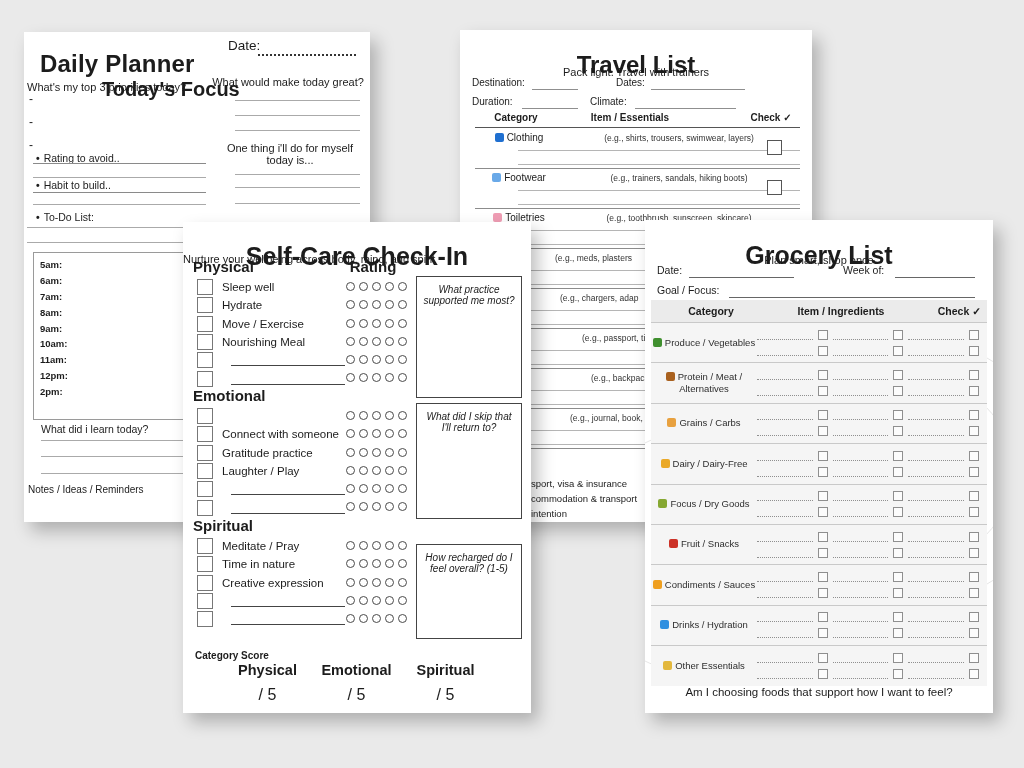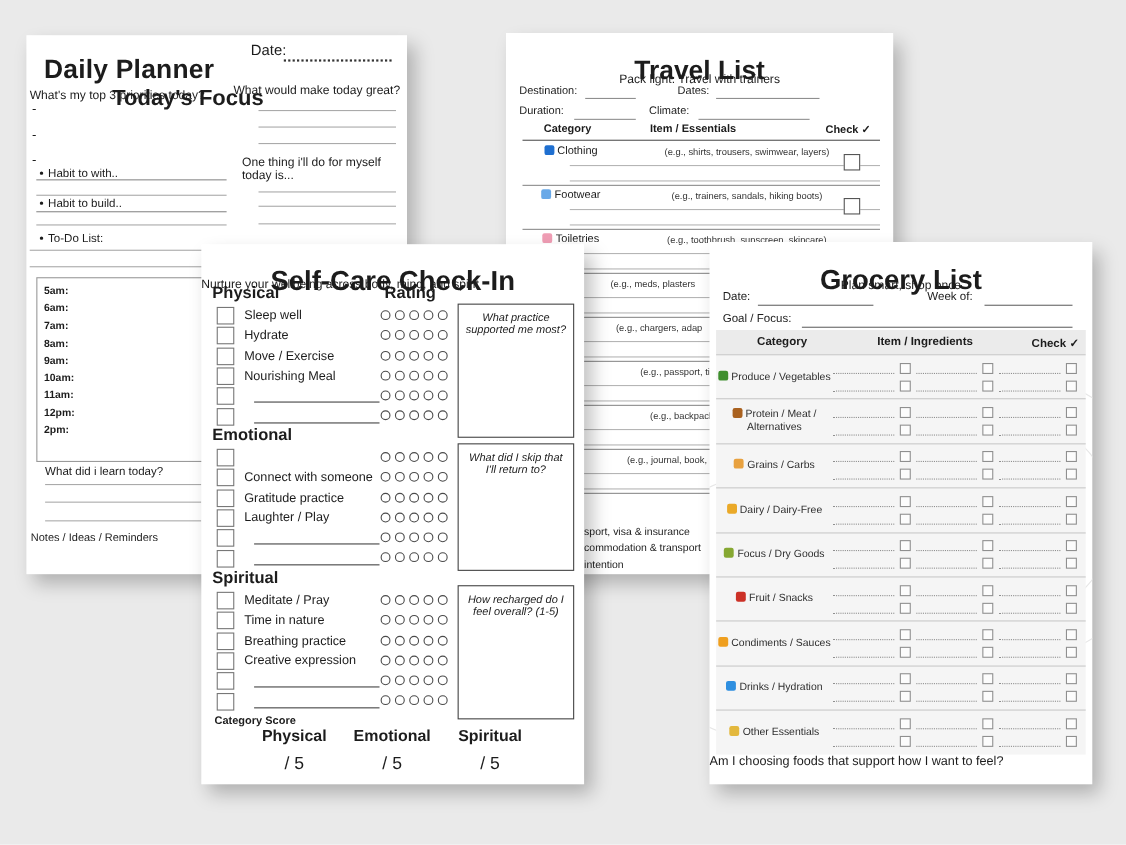--- a/index.html
+++ b/index.html
@@ -19,21 +19,21 @@
   .dp-dashes{position:absolute;left:5px;top:60px;}
   .dp-dash{height:23px;font-size:12px;}
   .dp-label{position:absolute;font-size:10.5px;}
   .dp-schedbox{position:absolute;left:9px;top:220px;width:292px;height:168px;border:1.5px solid #9a9a9a;padding:6px 0 0 6px;box-sizing:border-box;}
   .slot{height:15.9px;font-size:9.5px;font-weight:700;}
   .dp-learn{position:absolute;left:17px;top:391px;width:142px;text-align:left;font-size:10.5px;}
   .dp-notes{position:absolute;left:4px;top:452px;font-size:10px;}
   .dp-date{position:absolute;left:204px;top:6px;font-size:13.5px;}
   .dp-dotline{position:absolute;left:234px;top:8px;width:98px;height:14px;border-bottom:2px dotted #333;}
   .dp-great{position:absolute;left:186px;top:44px;width:156px;text-align:center;font-size:11px;}
-  .dp-self{position:absolute;left:196px;top:110px;width:140px;font-size:11px;}
+  .dp-self{position:absolute;left:196px;top:110px;width:140px;text-align:center;font-size:11px;}
 
   
   .packing{left:460px;top:30px;width:352px;height:492px;z-index:1;}
   .pk-title{position:absolute;left:0;top:5px;width:100%;text-align:center;font-size:24px;font-weight:800;}
   .pk-sub{position:absolute;left:0;top:36px;width:100%;text-align:center;font-size:11px;}
   .pk-field{position:absolute;font-size:10px;}
   .pk-fline{position:absolute;height:0;border-bottom:1px solid #8f8f8f;}
   .pk-h{position:absolute;top:82px;font-size:10px;font-weight:800;text-align:center;}
   .pk-hline{position:absolute;left:15px;top:97px;width:325px;border-bottom:1.5px solid #555;}
   .pk-rows{position:absolute;left:0;top:99px;width:352px;}
@@ -83,40 +83,40 @@
   .g-table{position:absolute;left:6px;top:80px;width:336px;background:#f5f5f5;}
   .g-headrow{height:22px;background:#ebebeb;position:relative;}
   .g-h{position:absolute;top:5px;font-size:10.5px;font-weight:800;}
   .grow{position:relative;height:39.4px;border-top:1.5px solid #c9c9c9;display:flex;align-items:center;}
   .gcat{width:106px;text-align:center;font-size:9.5px;line-height:1.3;color:#2e2e2e;flex:0 0 auto;}
   .gic{display:inline-block;width:9px;height:9px;border-radius:2px;margin-right:3px;vertical-align:-1px;}
   .gitems{flex:1;margin-right:8px;}
   .gline{display:flex;align-items:center;gap:5px;height:16px;}
   .gseg{flex:1;border-bottom:1.5px dotted #8f8f8f;height:9px;}
   .gbox{width:8px;height:8px;border:1.2px solid #8f8f8f;background:#fcfcfc;flex:0 0 auto;}
-  .g-footer{position:absolute;left:0;top:466px;width:100%;text-align:left;font-size:11.5px;}
+  .g-footer{position:absolute;left:0;top:466px;width:100%;text-align:center;font-size:11.5px;}
 </style>
 </head>
 <body>
 
 <div class="stage">
 
   <section class="page planner">
     <h1 class="dp-title">Daily Planner</h1>
     <h2 class="dp-subtitle">Today's Focus</h2>
     <div class="dp-q">What's my top 3 priorities today?</div>
 
     <div class="dp-dashes">
 
     <div class="dp-dash">-</div>
         <div class="dp-dash">-</div>
         <div class="dp-dash">-</div>
       </div>
 
-    <div class="dp-label" style="left:12px;top:120px;"><span class="blt">•</span><span>Habit to with..</span></div>
+    <div class="dp-label" style="left:12px;top:120px;"><span class="blt">•</span><span>Rating to avoid..</span></div>
     <div class="wline" style="left:9px;top:131px;width:173px;border-color:#8a8a8a;"></div>
     <div class="wline" style="left:9px;top:145px;width:173px;"></div>
 
     <div class="dp-label" style="left:12px;top:147px;"><span class="blt">•</span><span>Habit to build..</span></div>
     <div class="wline" style="left:9px;top:160px;width:173px;border-color:#8a8a8a;"></div>
     <div class="wline" style="left:9px;top:172px;width:173px;"></div>
 
     <div class="dp-label" style="left:12px;top:179px;"><span class="blt">•</span><span>To-Do List:</span></div>
     <div class="wline" style="left:3px;top:195px;width:166px;"></div>
     <div class="wline" style="left:3px;top:210px;width:166px;"></div>
@@ -429,32 +429,20 @@
         <span class="rcircs">
             <i class="rc"></i>
             <i class="rc"></i>
             <i class="rc"></i>
             <i class="rc"></i>
             <i class="rc"></i>
           </span>
       </div>
         <div class="scrow">
         <span class="sc-check"></span>
-        <span class="sc-label">Breathing practice</span>
-
-        <span class="rcircs">
-            <i class="rc"></i>
-            <i class="rc"></i>
-            <i class="rc"></i>
-            <i class="rc"></i>
-            <i class="rc"></i>
-          </span>
-      </div>
-        <div class="scrow">
-        <span class="sc-check"></span>
         <span class="sc-label">Creative expression</span>
 
         <span class="rcircs">
             <i class="rc"></i>
             <i class="rc"></i>
             <i class="rc"></i>
             <i class="rc"></i>
             <i class="rc"></i>
           </span>
       </div>
@@ -483,21 +471,21 @@
           </span>
       </div>
       </div>
 
     <div class="sc-box" style="top:54px;height:122px;">
         <div class="prompt">What practice supported me most?</div>
       </div>
     <div class="sc-box" style="top:181px;height:116px;">
         <div class="prompt">What did I skip that I'll return to?</div>
       </div>
-    <div class="sc-box" style="top:310px;height:122px;">
+    <div class="sc-box" style="top:322px;height:95px;">
         <div class="prompt">How recharged do I feel overall? (1-5)</div>
       </div>
 
     <div class="sc-scorelabel">Category Score</div>
     <div class="sc-scorerow">
 
     <div class="sc-scorecell">
         <div class="sc-scorename">Physical</div>
         <div class="sc-scoreval">/ 5</div>
       </div>

